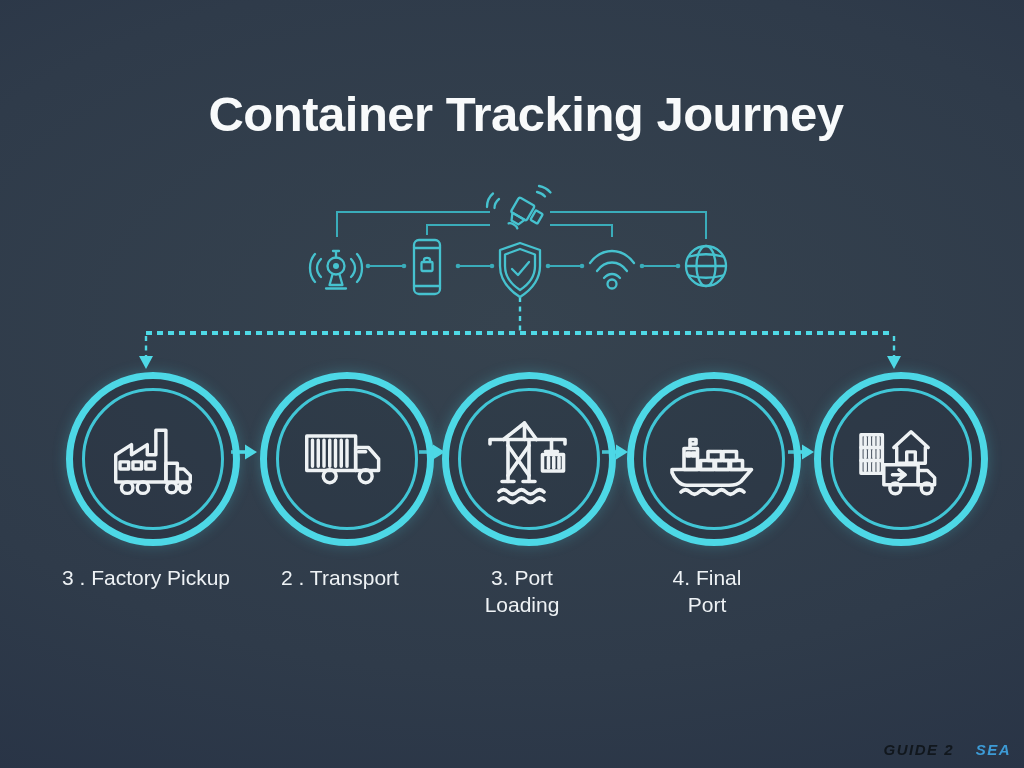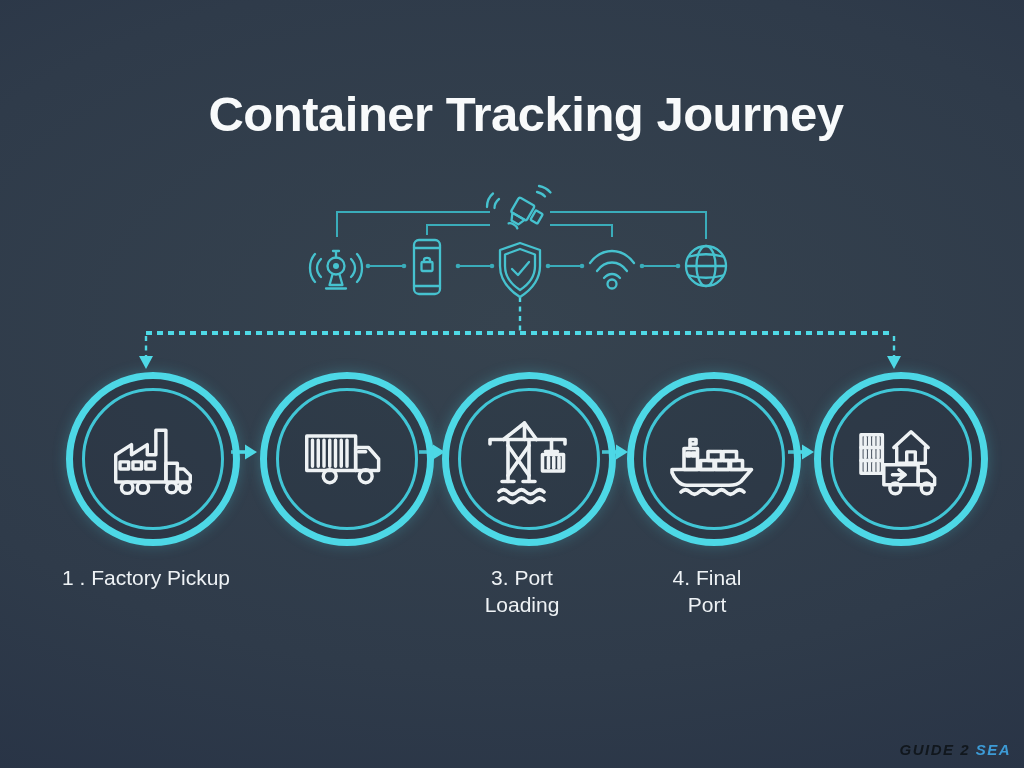--- a/index.html
+++ b/index.html
@@ -34,21 +34,21 @@
   .circle-inner{position:absolute;inset:9px;border-radius:50%;border:3px solid #41c6d6;}
   .step-glyph{position:absolute;left:50%;top:50%;transform:translate(-50%,-50%);}
   .step-glyph path,.step-glyph rect,.step-glyph circle,.step-glyph line{
     stroke:#eef2f4;stroke-width:2.4;fill:none;stroke-linecap:round;stroke-linejoin:round;
   }
   .step-label{position:absolute;top:564px;width:210px;text-align:center;
     color:#eef2f5;font-size:21px;line-height:27px;font-weight:400;}
   .logo{position:absolute;right:13px;top:741px;font-size:15px;font-weight:700;
     font-style:italic;letter-spacing:1.5px;white-space:nowrap;}
   .logo .p1{color:#11171d;}
-  .logo .p2{color:#3d9bd6;margin-left:0;}
+  .logo .p2{color:#3d9bd6;margin-left:16px;}
 </style>
 </head>
 <body>
 
 <div class="frame">
 
   <h1 class="title">Container Tracking Journey</h1>
 
   <svg class="wires" width="1024" height="768" viewBox="0 0 1024 768">
 
@@ -150,34 +150,38 @@
       <rect x="27" y="32" width="6" height="5"></rect>
       <circle cx="14" cy="50" r="4"></circle>
       <circle cx="25" cy="50" r="4"></circle>
       <rect x="41" y="33" width="8" height="13"></rect>
       <path d="M49 46 V37 H53.5 L58 41.5 V46 Z"></path>
       <circle cx="45" cy="50" r="3.6"></circle>
       <circle cx="54" cy="50" r="3.6"></circle>
     </svg>
   </div>
   <div class="step-label" style="left:41px">
-    <div>1 . Factory Pickup</div>
+    <div>3 . Factory Pickup</div>
     <div></div>
   </div>
 
   <div class="circle-step" style="left:260px;top:372px">
     <div class="circle-inner"></div>
     <svg class="step-glyph" width="92" height="75" viewBox="0 0 64 52">
       <rect x="4" y="10" width="34" height="24"></rect>
       <path d="M8 13 V31 M12 13 V31 M16 13 V31 M20 13 V31 M24 13 V31 M28 13 V31 M32 13 V31"></path>
       <path d="M38 34 V18 H47 L54 26 V34 Z"></path>
       <path d="M40 21 H45"></path>
       <circle cx="20" cy="38" r="4.5"></circle>
       <circle cx="45" cy="38" r="4.5"></circle>
     </svg>
+  </div>
+  <div class="step-label" style="left:235px">
+    <div>2 . Transport</div>
+    <div></div>
   </div>
 
   <div class="circle-step" style="left:442px;top:372px">
     <div class="circle-inner"></div>
     <svg class="step-glyph" width="90" height="93" viewBox="0 0 60 62">
       <path d="M13 18 L27 7 L35 18"></path>
       <path d="M27 7 V18"></path>
       <path d="M4 18 H54 M4 18 V21 M54 18 V21"></path>
       <path d="M16 18 V46 M30 18 V46"></path>
       <path d="M16 22 L30 42 M30 22 L16 42"></path>

